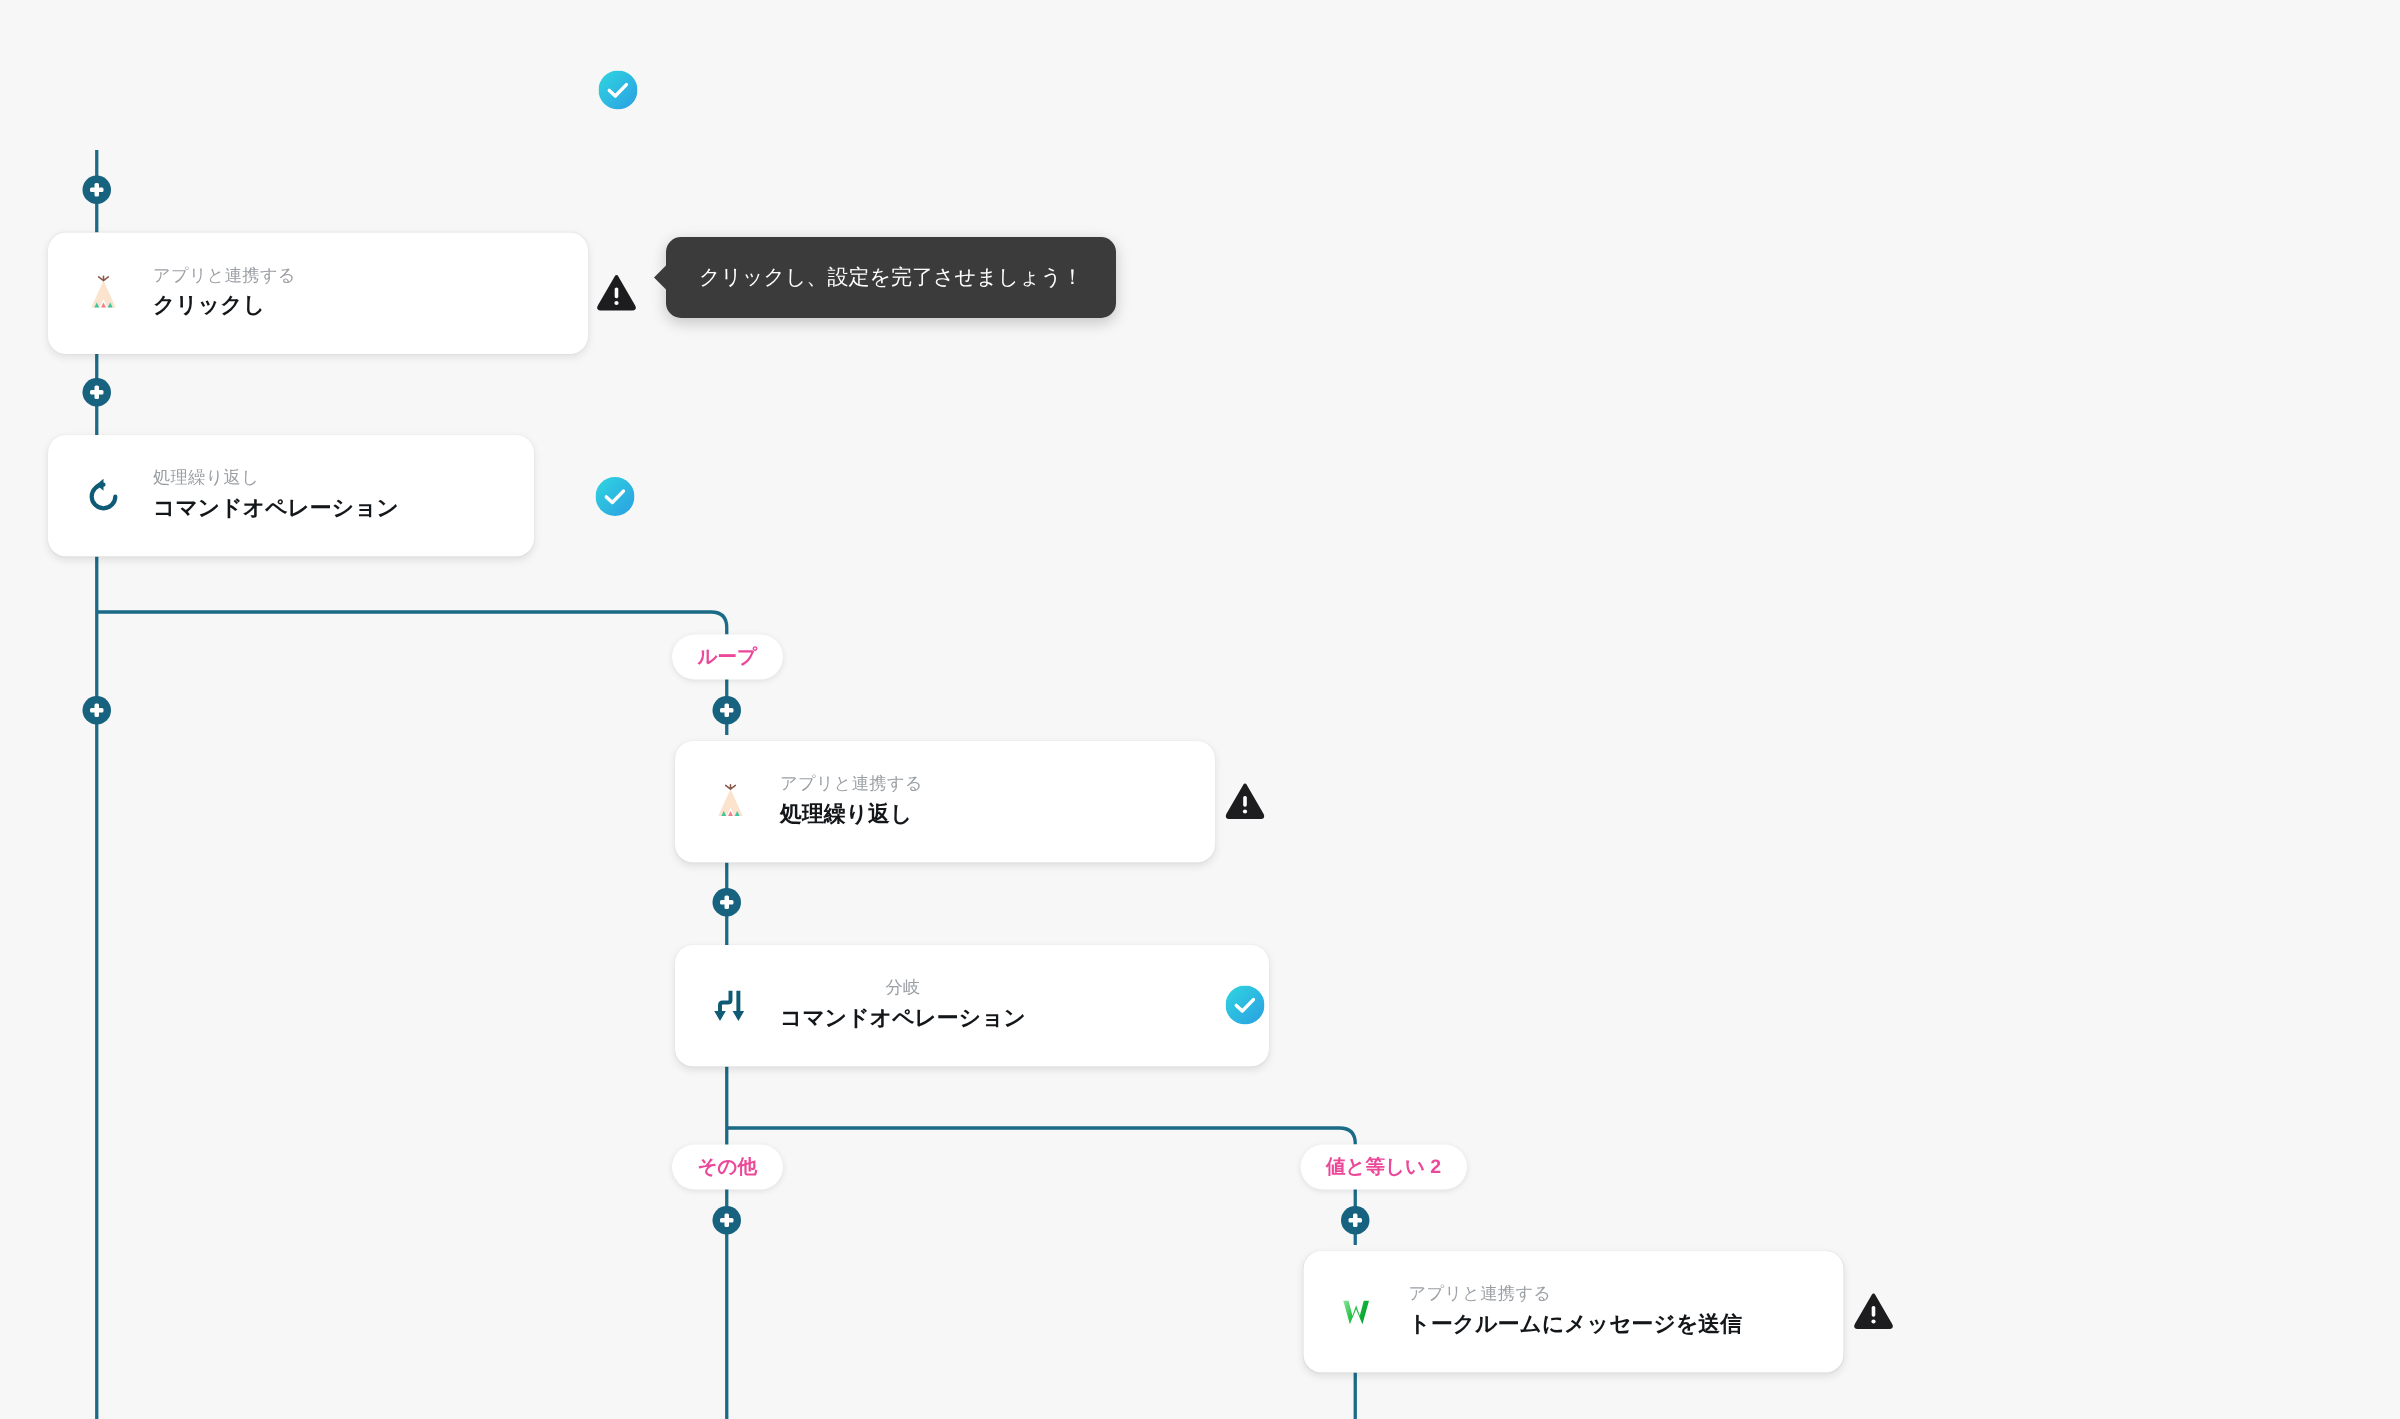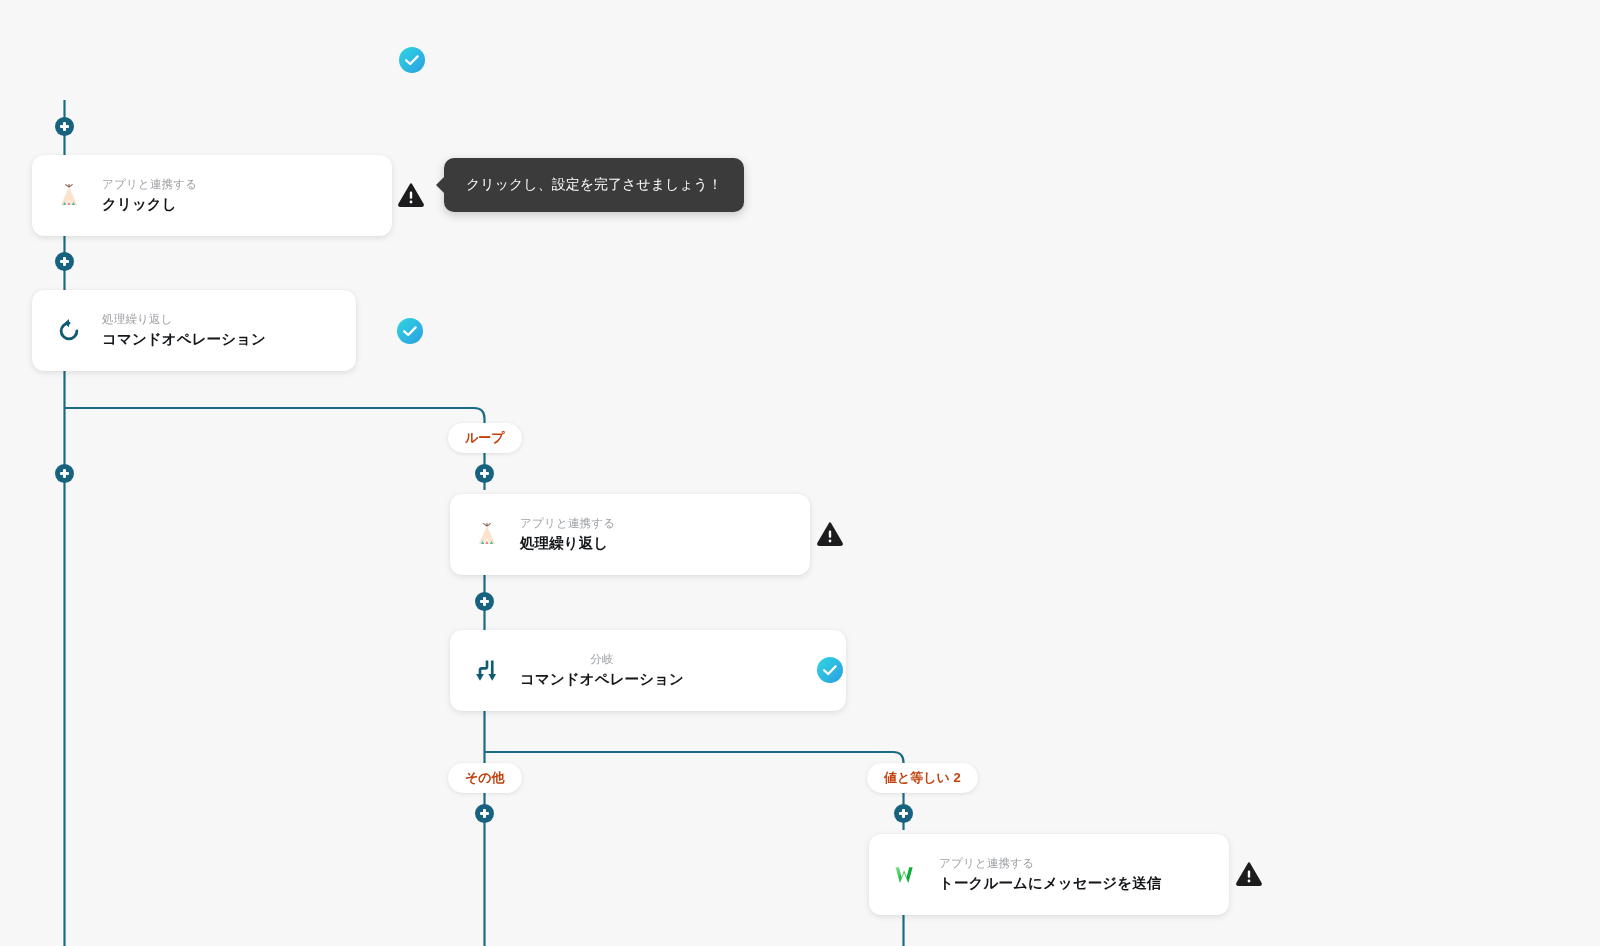--- a/index.html
+++ b/index.html
@@ -95,21 +95,21 @@
     position: absolute;
     background: #ffffff;
     border-radius: 18px;
     height: 30px;
     display: flex;
     align-items: center;
     justify-content: center;
     padding: 0 17px;
     font-size: 13px;
     font-weight: bold;
-    color: #c2410c;
+    color: #ec4899;
     box-shadow: 0 1px 4px rgba(0,0,0,0.10);
     white-space: nowrap;
   }
 
   
   .tooltip {
     position: absolute;
     background: #3b3b3b;
     color: #ffffff;
     border-radius: 10px;

